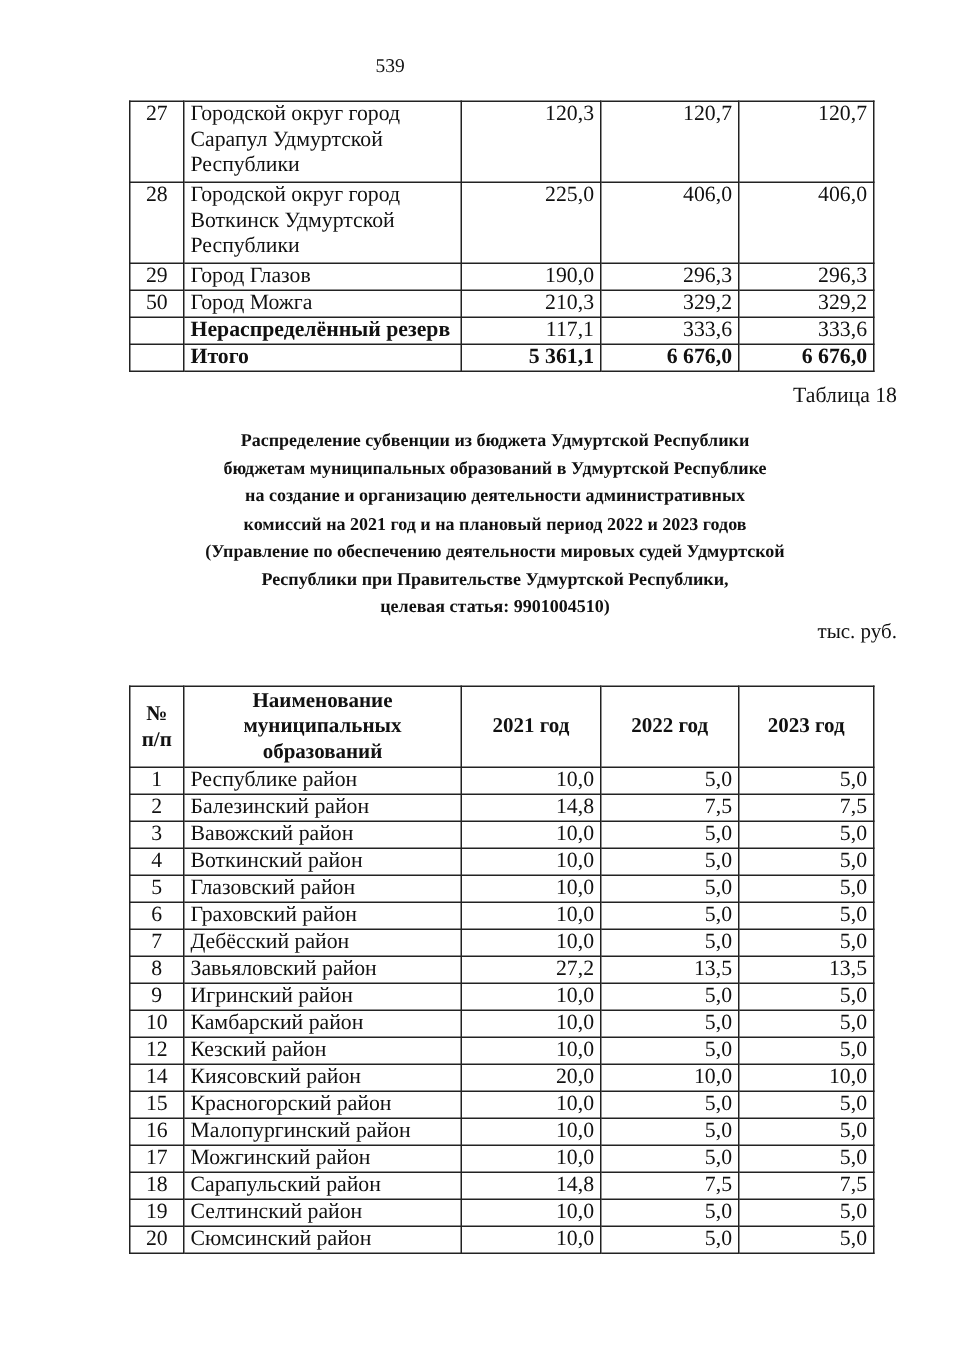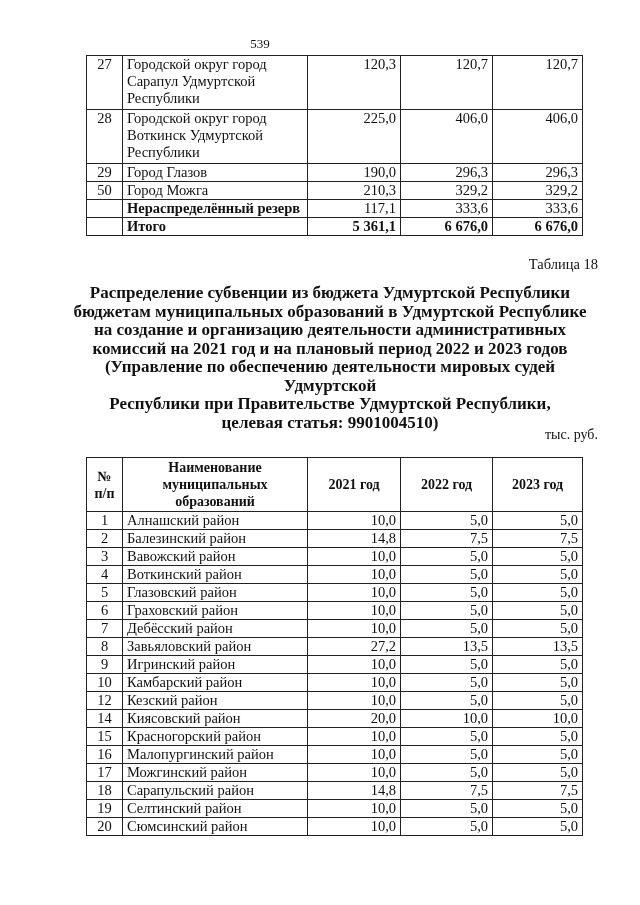--- a/index.html
+++ b/index.html
@@ -9,27 +9,27 @@
     table { border-collapse: collapse; position: absolute; left: 86px; table-layout: fixed; }
     td, th { border: 1px solid #222; padding: 0 4px; font-size: 14.5px; line-height: 17px; vertical-align: top; }
     col.c-num { width: 36px; }
     col.c-name { width: 185px; }
     col.c-v1 { width: 93px; }
     col.c-v2 { width: 92px; }
     col.c-v3 { width: 90px; }
     td.num { text-align: center; }
     td.val { text-align: right; }
     td.bold { font-weight: bold; }
-    #top-table { top: 55px; padding-left: 28px; }
+    #top-table { top: 67px; padding-left: 28px; }
     #top-table tr.single td { height: 17px; margin-top: 40px; }
     #top-table tr.multi td { height: 53px; }
     .table-label { position: absolute; top: 256px; right: 42px; font-size: 14.5px; }
     .title { position: absolute; top: 284px; left: 60px; width: 540px; text-align: center; font-weight: bold;
-             font-size: 17px; line-height: 18.5px; }
-    .units { position: absolute; top: 427px; right: 42px; font-size: 14px; }
+             font-size: 12px; line-height: 18.5px; }
+    .units { position: absolute; top: 414px; right: 42px; font-size: 14px; }
     #main-table { top: 424px; margin-top: 33px; }
     #main-table th { font-weight: bold; text-align: center; vertical-align: middle; height: 53px; font-size: 14px; line-height: 17px; }
     #main-table td { height: 17px; }
   </style>
 </head>
 <body>
 
 <div class="page-number">539</div>
 
 <table id="top-table">
@@ -113,21 +113,21 @@
       <th>№ п/п</th>
       <th>Наименование муниципальных образований</th>
       <th>2021 год</th>
       <th>2022 год</th>
       <th>2023 год</th>
     </tr>
   </thead>
   <tbody id="main-body">
       <tr>
         <td class="num">1</td>
-        <td>Алнашский район</td>
+        <td>Республике район</td>
         <td class="val">10,0</td>
         <td class="val">5,0</td>
         <td class="val">5,0</td>
       </tr>
       <tr>
         <td class="num">2</td>
         <td>Балезинский район</td>
         <td class="val">14,8</td>
         <td class="val">7,5</td>
         <td class="val">7,5</td>

